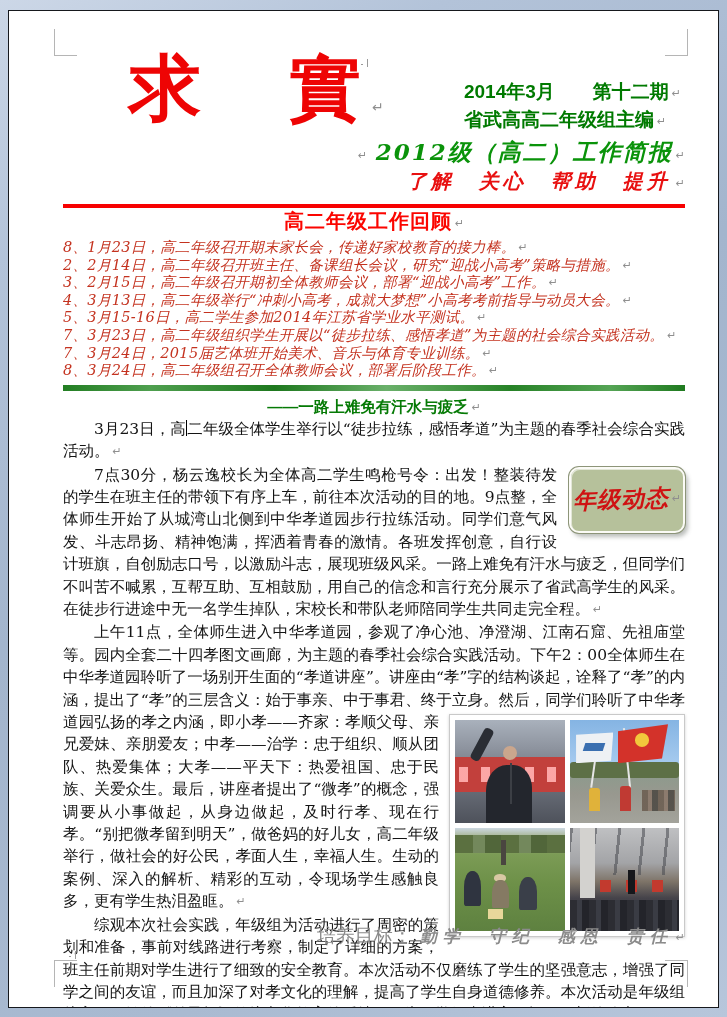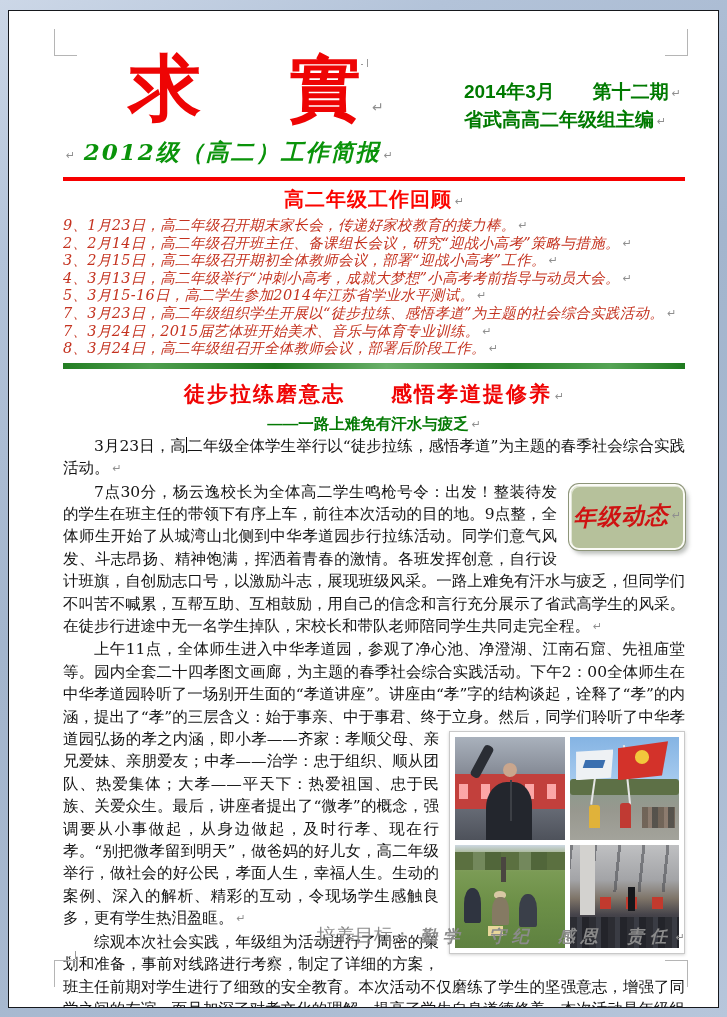--- a/index.html
+++ b/index.html
@@ -25,32 +25,32 @@
     font-family:"DejaVu Sans",sans-serif;margin-left:3px;letter-spacing:0;vertical-align:1px;}
   .pmark.big{font-size:14px;}
 
   
   .masthead{padding-top:40px;}
   .mast-row1{display:flex;align-items:flex-start;}
   .newsletter-title{margin-left:66px;color:#ee0404;font-weight:bold;font-size:72px;line-height:1.02;
     letter-spacing:8px;font-family:"DejaVu Serif",serif;transform:skewX(-3deg);}
   .mast-info{margin:28px 4px 0 auto;text-align:left;color:#007a00;font-weight:bold;
     font-size:19px;line-height:26px;}
-  .mast-row2{display:flex;justify-content:space-between;align-items:flex-end;margin-top:2px;}
+  .mast-row2{display:flex;justify-content:space-between;align-items:flex-end;margin-top:2px;flex-direction:column;}
   .bulletin-script{margin-left:4px;color:#0a930a;font-size:23px;font-weight:bold;font-style:italic;
     letter-spacing:2px;font-family:"DejaVu Serif",serif;}
   .motto{color:#e81010;font-size:20px;font-weight:bold;font-style:italic;letter-spacing:4px;
     font-family:"DejaVu Serif",serif;margin-right:2px;}
 
   .red-rule{height:4px;background:#f70000;margin-top:9px;}
   .green-rule{height:6px;margin-top:5px;
     background:linear-gradient(90deg,#237e23 0%,#4f9f4f 14%,#1e781e 34%,#6ab06a 52%,#278227 72%,#55a455 88%,#1f7a1f 100%);}
 
   .review-title,.act-title,.act-sub{text-align:center;margin:0;}
-  .review-title{margin-top:5px;color:#fb0500;font-size:20px;font-weight:bold;letter-spacing:1px;}
+  .review-title{color:#fb0500;font-size:20px;font-weight:bold;letter-spacing:1px;}
   .review-list{margin-top:4px;}
   .review-item{color:#c4321f;font-size:14.5px;line-height:17.6px;font-style:italic;
     font-family:"DejaVu Serif",serif;letter-spacing:.3px;white-space:nowrap;}
 
   .act-title{margin-top:11px;color:#f00505;font-size:21px;font-weight:bold;letter-spacing:2px;
     font-family:"DejaVu Serif",serif;}
   .act-sub{margin-top:6px;color:#057a05;font-size:15.5px;font-weight:bold;}
 
   .body-para{margin:0;text-indent:31px;font-size:15.5px;line-height:22.4px;text-align:justify;
     color:#141414;font-family:"DejaVu Serif",serif;}
@@ -140,43 +140,45 @@
         <div class="mast-info">
           <div><span>2014年3月　　第十二期</span><span class="pmark">↵</span></div>
           <div><span>省武高高二年级组主编</span><span class="pmark">↵</span></div>
         </div>
       </div>
       <div class="mast-row2">
         <div>
           <span class="pmark">↵</span>
           <span class="bulletin-script">2012级（高二）工作简报</span><span class="pmark">↵</span>
         </div>
+        <div>
+          <span class="motto">了解　关心　帮助　提升</span><span class="pmark">↵</span>
+        </div>
       </div>
     </div>
 
     <div class="red-rule"></div>
 
     <div>
       <h2 class="review-title"><span>高二年级工作回顾</span><span class="pmark">↵</span></h2>
       <div class="review-list">
-        <div class="review-item"><span>9、1月23日，高二年级召开期末家长会，传递好家校教育的接力棒。</span><span class="pmark">↵</span></div>
+        <div class="review-item"><span>8、1月23日，高二年级召开期末家长会，传递好家校教育的接力棒。</span><span class="pmark">↵</span></div>
         <div class="review-item"><span>2、2月14日，高二年级召开班主任、备课组长会议，研究“迎战小高考”策略与措施。</span><span class="pmark">↵</span></div>
         <div class="review-item"><span>3、2月15日，高二年级召开期初全体教师会议，部署“迎战小高考”工作。</span><span class="pmark">↵</span></div>
         <div class="review-item"><span>4、3月13日，高二年级举行“冲刺小高考，成就大梦想”小高考考前指导与动员大会。</span><span class="pmark">↵</span></div>
         <div class="review-item"><span>5、3月15-16日，高二学生参加2014年江苏省学业水平测试。</span><span class="pmark">↵</span></div>
         <div class="review-item"><span>7、3月23日，高二年级组织学生开展以“徒步拉练、感悟孝道”为主题的社会综合实践活动。</span><span class="pmark">↵</span></div>
         <div class="review-item"><span>7、3月24日，2015届艺体班开始美术、音乐与体育专业训练。</span><span class="pmark">↵</span></div>
         <div class="review-item"><span>8、3月24日，高二年级组召开全体教师会议，部署后阶段工作。</span><span class="pmark">↵</span></div>
       </div>
     </div>
 
     <div class="green-rule"></div>
 
     <div>
-      <h2 class="act-title"><span>徒步拉练磨意志　　感悟孝道提修养</span><span class="pmark">↵</span></h2>
       <h3 class="act-sub"><span>——一路上难免有汗水与疲乏</span><span class="pmark">↵</span></h3>
 
       <p class="body-para first"><span>3月23日，高</span><span class="caret"></span><span>二年级全体学生举行以“徒步拉练，感悟孝道”为主题的春季社会综合实践活动。</span><span class="pmark">↵</span></p>
 
       <p class="body-para"><span class="stamp">
             <span class="stamp-text">年级动态</span>
             <span class="pmark">↵</span>
           </span><span>7点30分，杨云逸校长为全体高二学生鸣枪号令：出发！整装待发的学生在班主任的带领下有序上车，前往本次活动的目的地。9点整，全体师生开始了从城湾山北侧到中华孝道园步行拉练活动。同学们意气风发、斗志昂扬、精神饱满，挥洒着青春的激情。各班发挥创意，自行设计班旗，自创励志口号，以激励斗志，展现班级风采。一路上难免有汗水与疲乏，但同学们不叫苦不喊累，互帮互助、互相鼓励，用自己的信念和言行充分展示了省武高学生的风采。在徒步行进途中无一名学生掉队，宋校长和带队老师陪同学生共同走完全程。</span><span class="pmark">↵</span></p>
 
       <p class="body-para"><span>上午11点，全体师生进入中华孝道园，参观了净心池、净澄湖、江南石窟、先祖庙堂等。园内全套二十四孝图文画廊，为主题的春季社会综合实践活动。下午2：00全体师生在中华孝道园聆听了一场别开生面的“孝道讲座”。讲座由“孝”字的结构谈起，诠释了“孝”的内涵，提出了“孝”的三层含义：始于事亲、中于事君、终于立身。然后，同学们聆听了中华孝道园弘扬的孝之内涵，即小孝——齐家：孝顺父母、</span><span class="collage">

